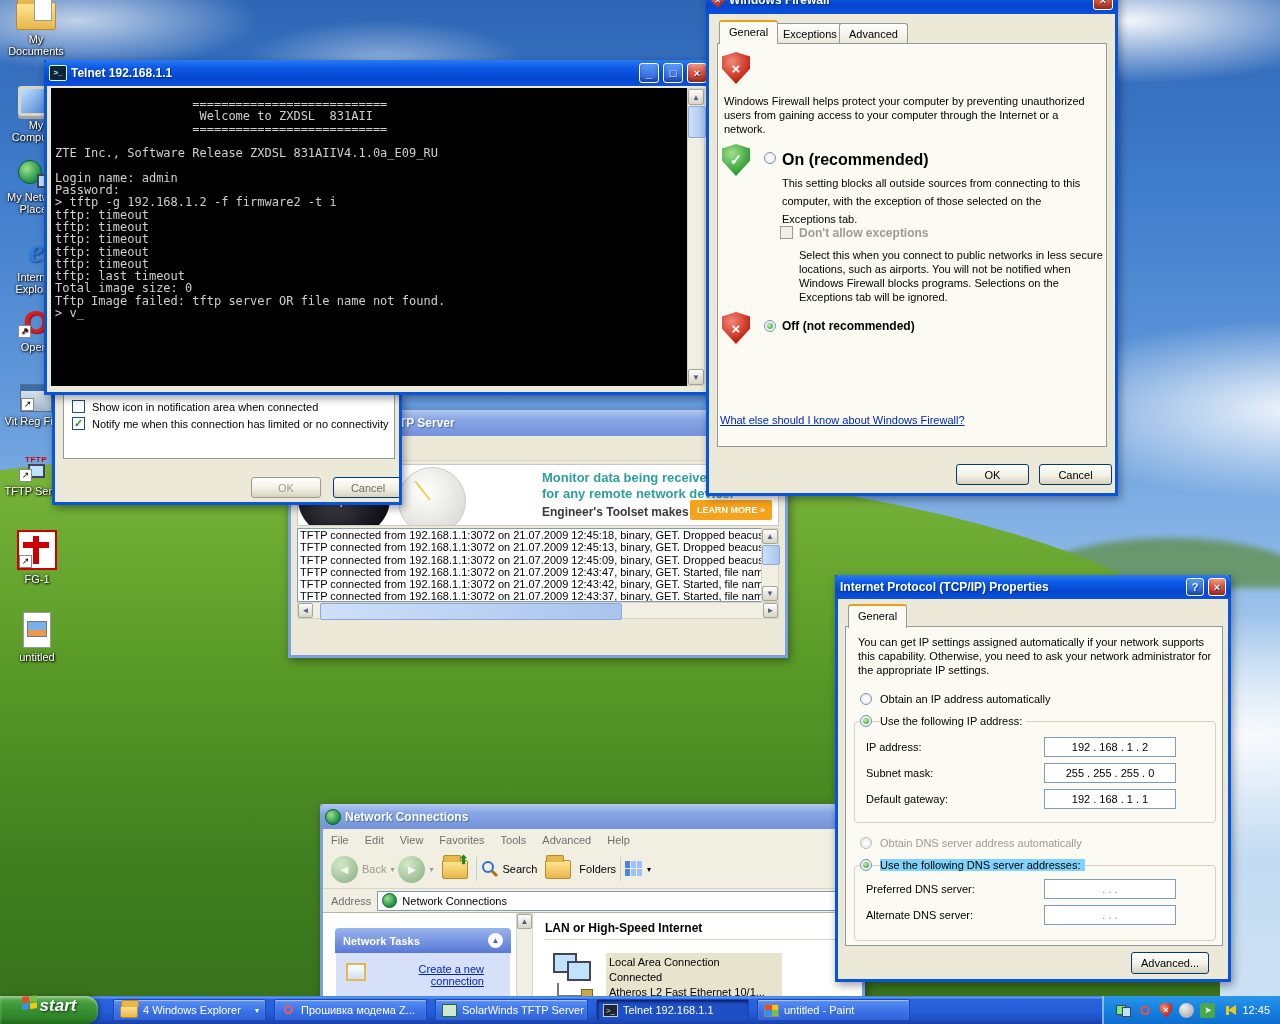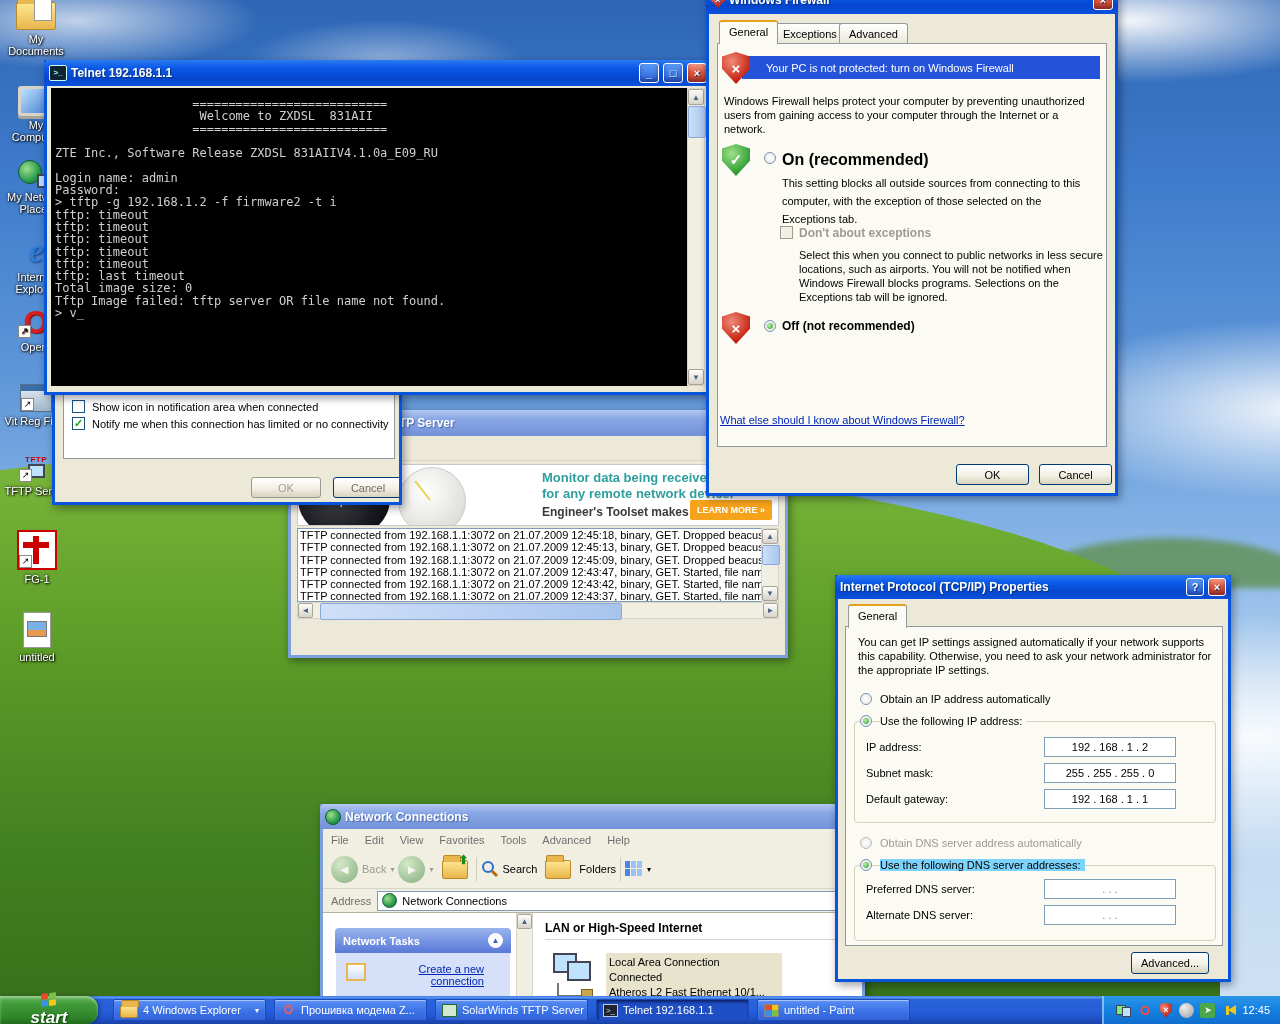--- a/index.html
+++ b/index.html
@@ -105,22 +105,22 @@
   .console-black{position:absolute;background:#000;}
   .console-pre{position:absolute;margin:0;font-family:"DejaVu Sans Mono",monospace;
     font-size:12px;line-height:12.3px;color:#cfcfcf;white-space:pre;}
 
   
   #taskbar{position:absolute;left:0;right:0;bottom:0;height:28px;z-index:100;
     background:linear-gradient(180deg,#3b77e0 0%,#5a9af2 6%,#2a63d8 12%,#245edb 55%,#1d4ec0 85%,#1941a5 100%);}
   #startbtn{position:absolute;left:0;top:0;width:98px;height:28px;border-radius:0 12px 12px 0;
     background:linear-gradient(180deg,#64b35a 0%,#3f9a39 30%,#2e8228 80%,#1e6a1a 100%);
     box-shadow:inset 0 2px 3px rgba(255,255,255,.4),2px 0 4px rgba(0,0,0,.3);
-    display:flex;align-items:center;justify-content:center;gap:2px;color:#fff;font-weight:bold;
-    font-style:italic;font-size:17px;text-shadow:1px 1px 2px #0a3a0a;flex-direction:column;}
+    display:flex;align-items:flex-start;justify-content:center;gap:2px;color:#fff;font-weight:bold;
+    font-style:italic;font-size:17px;text-shadow:1px 1px 2px #0a3a0a;}
   .flag{width:16px;height:14px;display:grid;grid-template-columns:7px 7px;grid-template-rows:6px 6px;gap:1px;transform:skewY(-6deg);}
   .flag i{border-radius:1px;}
   .taskbtn{position:absolute;top:3px;height:22px;border-radius:2px;border:1px solid #1b47b8;box-sizing:border-box;
     background:linear-gradient(180deg,#5a8ff5,#3a70e5 60%,#3265d8);color:#fff;font-size:11px;
     display:flex;align-items:center;gap:5px;padding:0 6px;overflow:hidden;white-space:nowrap;
     box-shadow:inset 0 1px 1px rgba(255,255,255,.5);}
   .taskbtn.pressed{background:#1e4fc4;box-shadow:inset 1px 2px 3px rgba(0,0,40,.6);}
   .tkic{flex:0 0 auto;width:15px;height:13px;}
   #tray{position:absolute;right:0;top:0;height:28px;display:flex;align-items:center;gap:6px;padding:0 10px 0 12px;
     background:linear-gradient(180deg,#2a96e8 0%,#1480e0 50%,#0f6ecf 100%);
@@ -384,28 +384,27 @@
       <span class="shield red" style="position:static;width:14px;height:16px;font-size:9px;">×</span>
       <span>Windows Firewall</span>
       <span class="sp"></span>
       <span class="cap close">×</span>
     </div>
     <div class="tab active" style="left:10px;top:34px;">General</div>
     <div class="tab" style="left:64px;top:37px;">Exceptions</div>
     <div class="tab" style="left:130px;top:37px;">Advanced</div>
     <div class="tabpage" style="left:8px;top:57px;width:390px;height:404px;">
       <span class="shield red" style="left:4px;top:8px;z-index:2;">×</span>
-      <div class="abs" style="left:24px;top:12px;width:358px;height:23px;background:#2452d8;color:#fff;display:flex;align-items:center;padding-left:24px;box-sizing:border-box;">Your PC is not protected: turn on Windows Firewall</div>
       <div class="abs" style="left:6px;top:50px;width:376px;line-height:14px;">Windows Firewall helps protect your computer by preventing unauthorized users from gaining access to your computer through the Internet or a network.</div>
       <span class="shield green" style="left:4px;top:100px;">✓</span>
       <span class="rad" style="left:46px;top:108px;"></span>
       <span class="abs" style="left:64px;top:107px;font-weight:bold;font-size:16px;">On (recommended)</span>
       <div class="abs" style="left:64px;top:130px;width:300px;line-height:18px;">This setting blocks all outside sources from connecting to this computer, with the exception of those selected on the Exceptions tab.</div>
       <span class="cb dis" style="left:62px;top:182px;"></span>
-      <span class="abs" style="left:81px;top:182px;font-weight:bold;color:#9c9c92;font-size:12px;">Don't about exceptions</span>
+      <span class="abs" style="left:81px;top:182px;font-weight:bold;color:#9c9c92;font-size:12px;">Don't allow exceptions</span>
       <div class="abs" style="left:81px;top:204px;width:306px;line-height:14px;">Select this when you connect to public networks in less secure locations, such as airports. You will not be notified when Windows Firewall blocks programs. Selections on the Exceptions tab will be ignored.</div>
       <span class="shield red" style="left:4px;top:268px;">×</span>
       <span class="rad sel" style="left:46px;top:276px;"></span>
       <span class="abs" style="left:64px;top:275px;font-weight:bold;font-size:12px;">Off (not recommended)</span>
       <span class="lnk abs" style="left:2px;top:370px;">What else should I know about Windows Firewall?</span>
     </div>
     <div class="btn" style="position:absolute;left:247px;top:478px;width:73px;height:21px;">OK</div>
     <div class="btn" style="position:absolute;left:330px;top:478px;width:73px;height:21px;">Cancel</div>
   </div>
 

